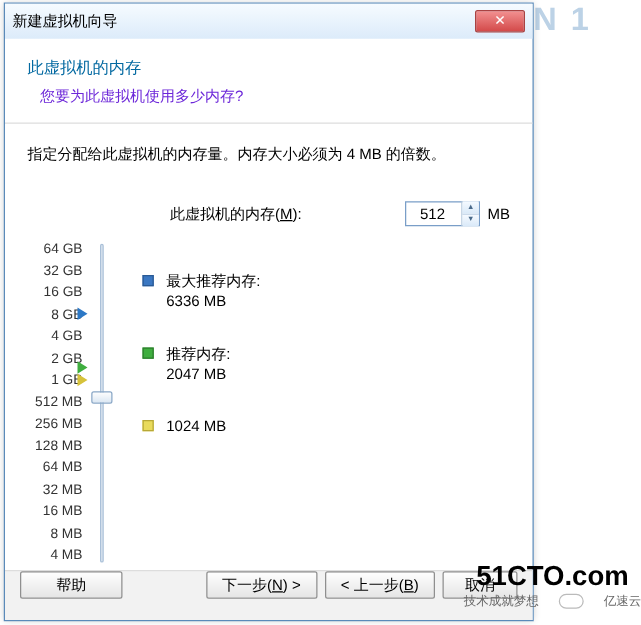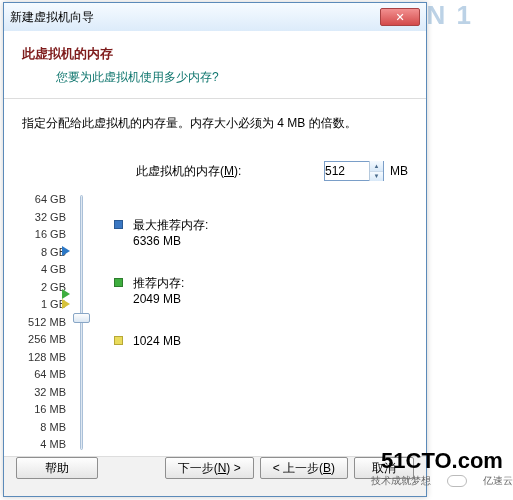--- a/index.html
+++ b/index.html
@@ -3,30 +3,30 @@
 <meta charset="utf-8">
 <style>
 * { box-sizing: border-box; margin: 0; padding: 0; font-family: "Microsoft YaHei", Tahoma, sans-serif; }
 body { background: #fff; width: 513px; height: 500px; overflow: hidden; position: relative; }
 .bg-watermark { position:absolute; top:0; right:40px; font-size:26px; font-weight:800; color:#bcd2e6; letter-spacing:2px; }
 .window { position:absolute; left:3px; top:2px; width:424px; height:495px; border:1px solid #5b8ab9; background:#fff; box-shadow:0 0 6px rgba(0,0,0,.2); }
 .titlebar { height:28px; background:linear-gradient(#f6fbff,#dcebfa); display:flex; align-items:center; padding:0 6px; font-size:12px; color:#000; }
 .titlebar .spacer{flex:1}
 .closebtn{width:40px;height:18px;border:1px solid #a94242;background:linear-gradient(#f29090,#d34a4a);border-radius:2px;display:flex;align-items:center;justify-content:center;color:#fff;font-size:11px;line-height:1}
 .header{padding:14px 18px 12px 18px;border-bottom:1px solid #ddd}
-.header-title{font-size:13px;font-weight:700;color:#7f1d1d;margin-bottom:6px}
-.header-sub{font-size:12px;color:#0f766e;margin-left:34px}
+.header-title{font-size:13px;font-weight:400;color:#0369a1;margin-bottom:6px}
+.header-sub{font-size:12px;color:#6d28d9;margin-left:10px}
 .body{padding:16px 18px 12px 18px;font-size:12px;color:#000}
 .body-instr{margin-bottom:29px}
 .mem-row{display:flex;align-items:center;margin-left:114px;margin-bottom:6px}
 .mem-label{flex:1}
 .underline{text-decoration:underline}
 .meminput-wrap{display:flex;align-items:center;gap:6px}
 .meminput{width:60px;height:20px;border:1px solid #7a9ec8;background:#fff;display:flex;align-items:center}
-.meminput input{width:44px;border:none;outline:none;text-align:left;font-size:12px;padding-right:2px;background:transparent}
+.meminput input{width:44px;border:none;outline:none;text-align:center;font-size:12px;padding-right:2px;background:transparent}
 .spinner{width:14px;height:20px;display:flex;flex-direction:column;border-left:1px solid #b5c9dd}
 .spinner div{flex:1;background:linear-gradient(#f5faff,#d9e9f8);display:flex;align-items:center;justify-content:center;font-size:6px;color:#4a6a8a;border-bottom:1px solid #cbdaea}
 .spinner div:last-child{border-bottom:none}
 .scale-area{display:flex;margin-top:10px}
 .scale-labels{width:48px;text-align:right;font-size:11px;color:#333;line-height:17.5px;padding-right:4px}
 .scale-track{width:24px;position:relative;margin-right:20px}
 .track-line{position:absolute;left:10px;top:4px;bottom:4px;width:3px;background:#dfe8f2;border:1px solid #aac0d8;border-radius:2px}
 .tri{position:absolute;width:0;height:0;border-top:5px solid transparent;border-bottom:5px solid transparent}
 .tri-blue{border-left:8px solid #2c78c6;left:-8px}
 .tri-green{border-left:8px solid #3fae3f;left:-8px}
@@ -114,21 +114,21 @@
           <div class="sq sq-blue"></div>
           <div class="info-text">
             <div>最大推荐内存:</div>
             <div>6336 MB</div>
           </div>
         </div>
         <div class="info-block">
           <div class="sq sq-green"></div>
           <div class="info-text">
             <div>推荐内存:</div>
-            <div>2049 MB</div>
+            <div>2047 MB</div>
           </div>
         </div>
         <div class="info-block">
           <div class="sq sq-yellow"></div>
           <div class="info-text">
             <div>1024 MB</div>
           </div>
         </div>
       </div>
     </div>

